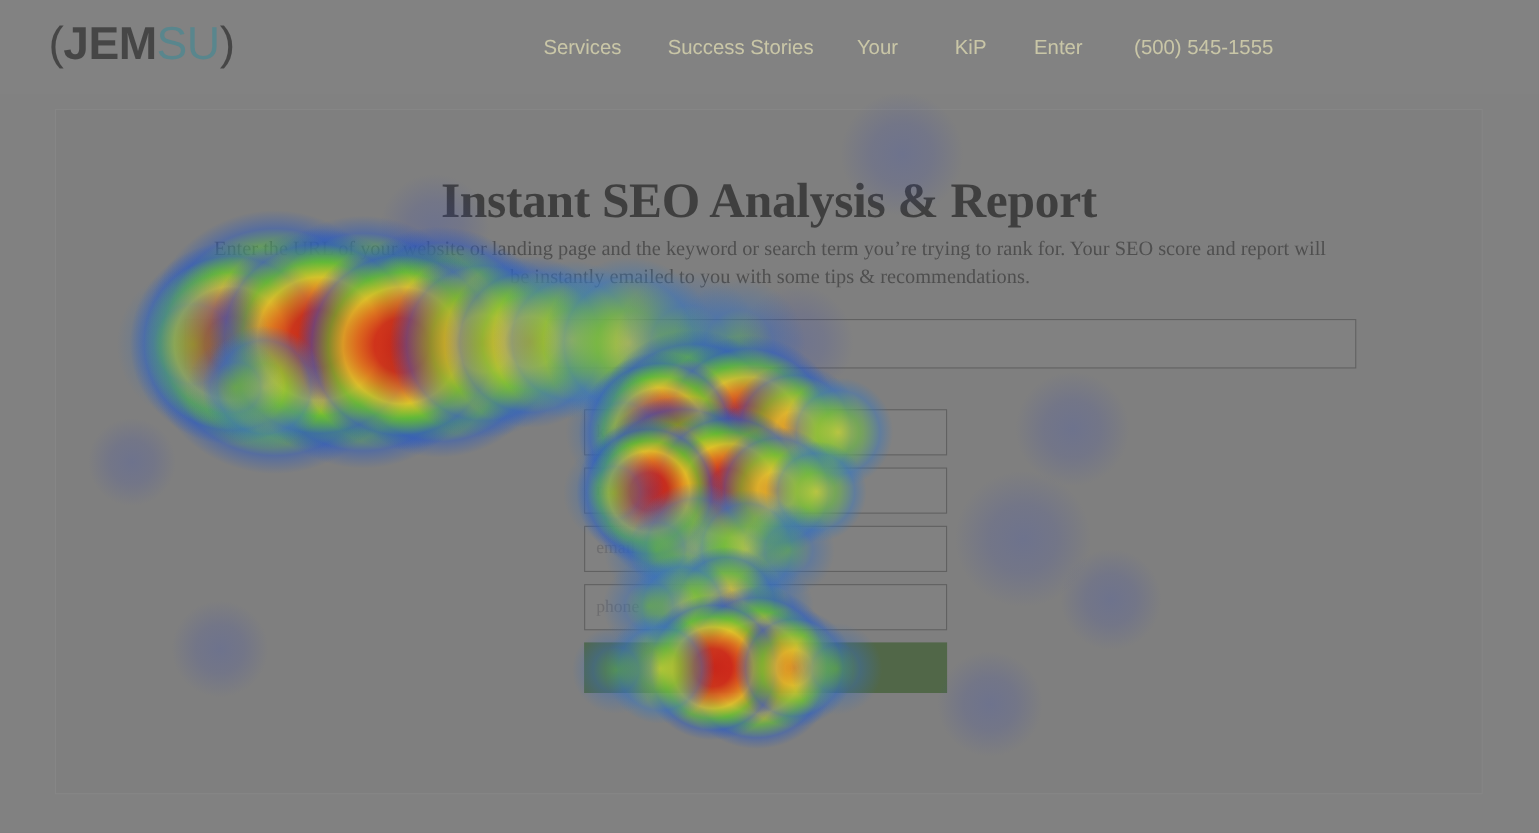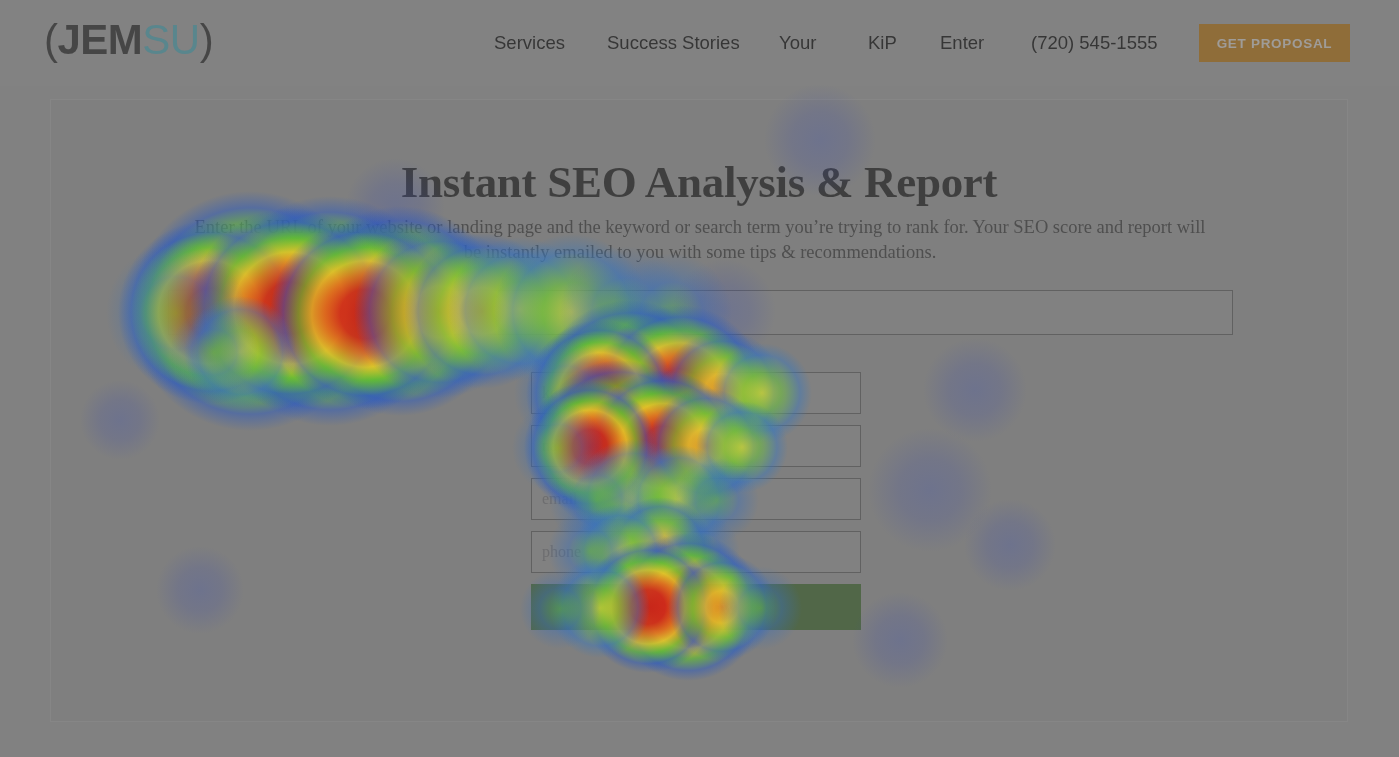--- a/index.html
+++ b/index.html
@@ -58,21 +58,21 @@
 
   #nav {
     position: absolute;
     left: 480px;
     top: 0;
     height: 86px;
     display: flex;
     align-items: center;
   }
   .nav-link {
-    color: #000000;
+    color: #fef9c3;
     font-size: 18.5px;
     text-decoration: none;
     white-space: nowrap;
     cursor: pointer;
   }
   #nav .nav-link + .nav-link { margin-left: 0; }
 
   #get-proposal {
     position: absolute;
     left: 1199px;
@@ -241,24 +241,23 @@
     <div id="logo">
       <span class="paren">(</span><span class="jem">JEM</span><span class="su">SU</span><span class="paren">)</span>
     </div>
 
     <div id="nav">
       <a class="nav-link" style="position:absolute;left:14px;">Services</a>
       <a class="nav-link" style="position:absolute;left:127px;">Success Stories</a>
       <a class="nav-link" style="position:absolute;left:299px;">Your</a>
       <a class="nav-link" style="position:absolute;left:388px;">KiP</a>
       <a class="nav-link" style="position:absolute;left:460px;">Enter</a>
-      <a class="nav-link" style="position:absolute;left:551px;">(720) 545-1555</a>
+      <a class="nav-link" style="position:absolute;left:551px;">(500) 545-1555</a>
     </div>
 
-    <button id="get-proposal">GET PROPOSAL</button>
   </div>
 
   <div id="card">
 
     <div id="page-title">Instant SEO Analysis &amp; Report</div>
     <div id="intro">Enter the URL of your website or landing page and the keyword or search term you’re trying to rank for. Your SEO score and report will be instantly emailed to you with some tips &amp; recommendations.</div>
 
     <input id="url-field" class="field" type="text" placeholder="http://" style="">
 
     <div id="competitor-link">+ Competitor URL</div>

